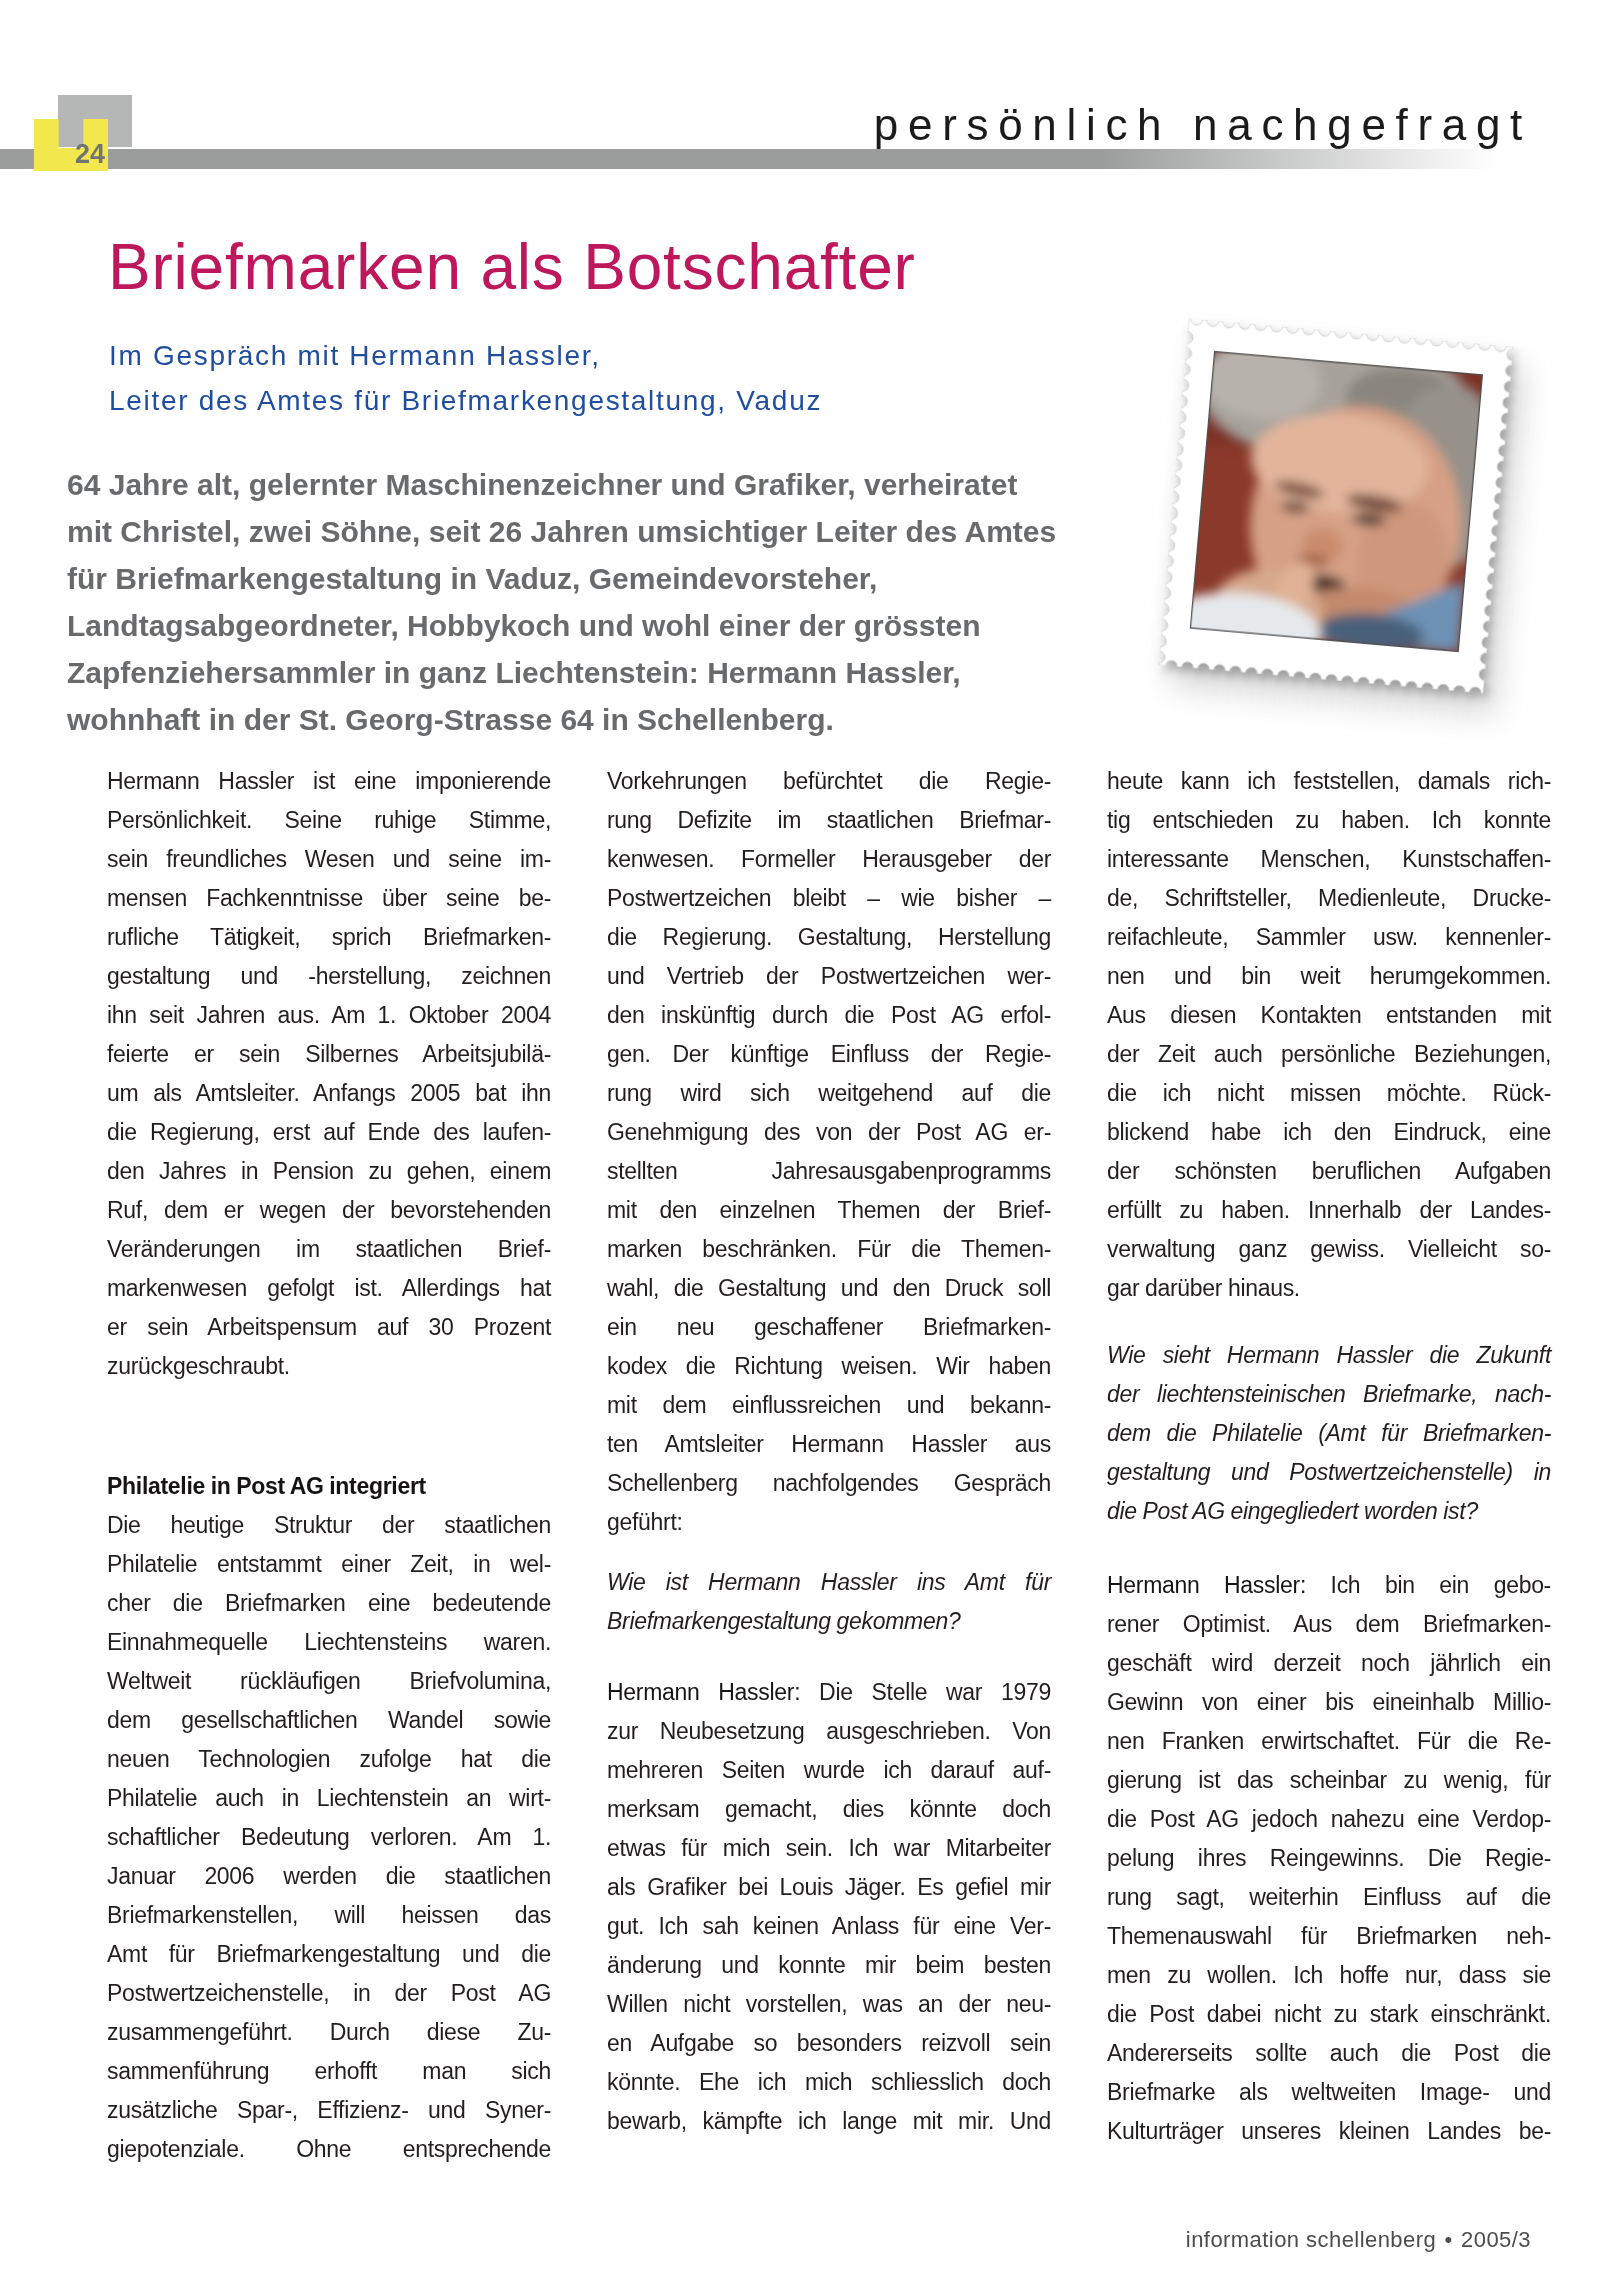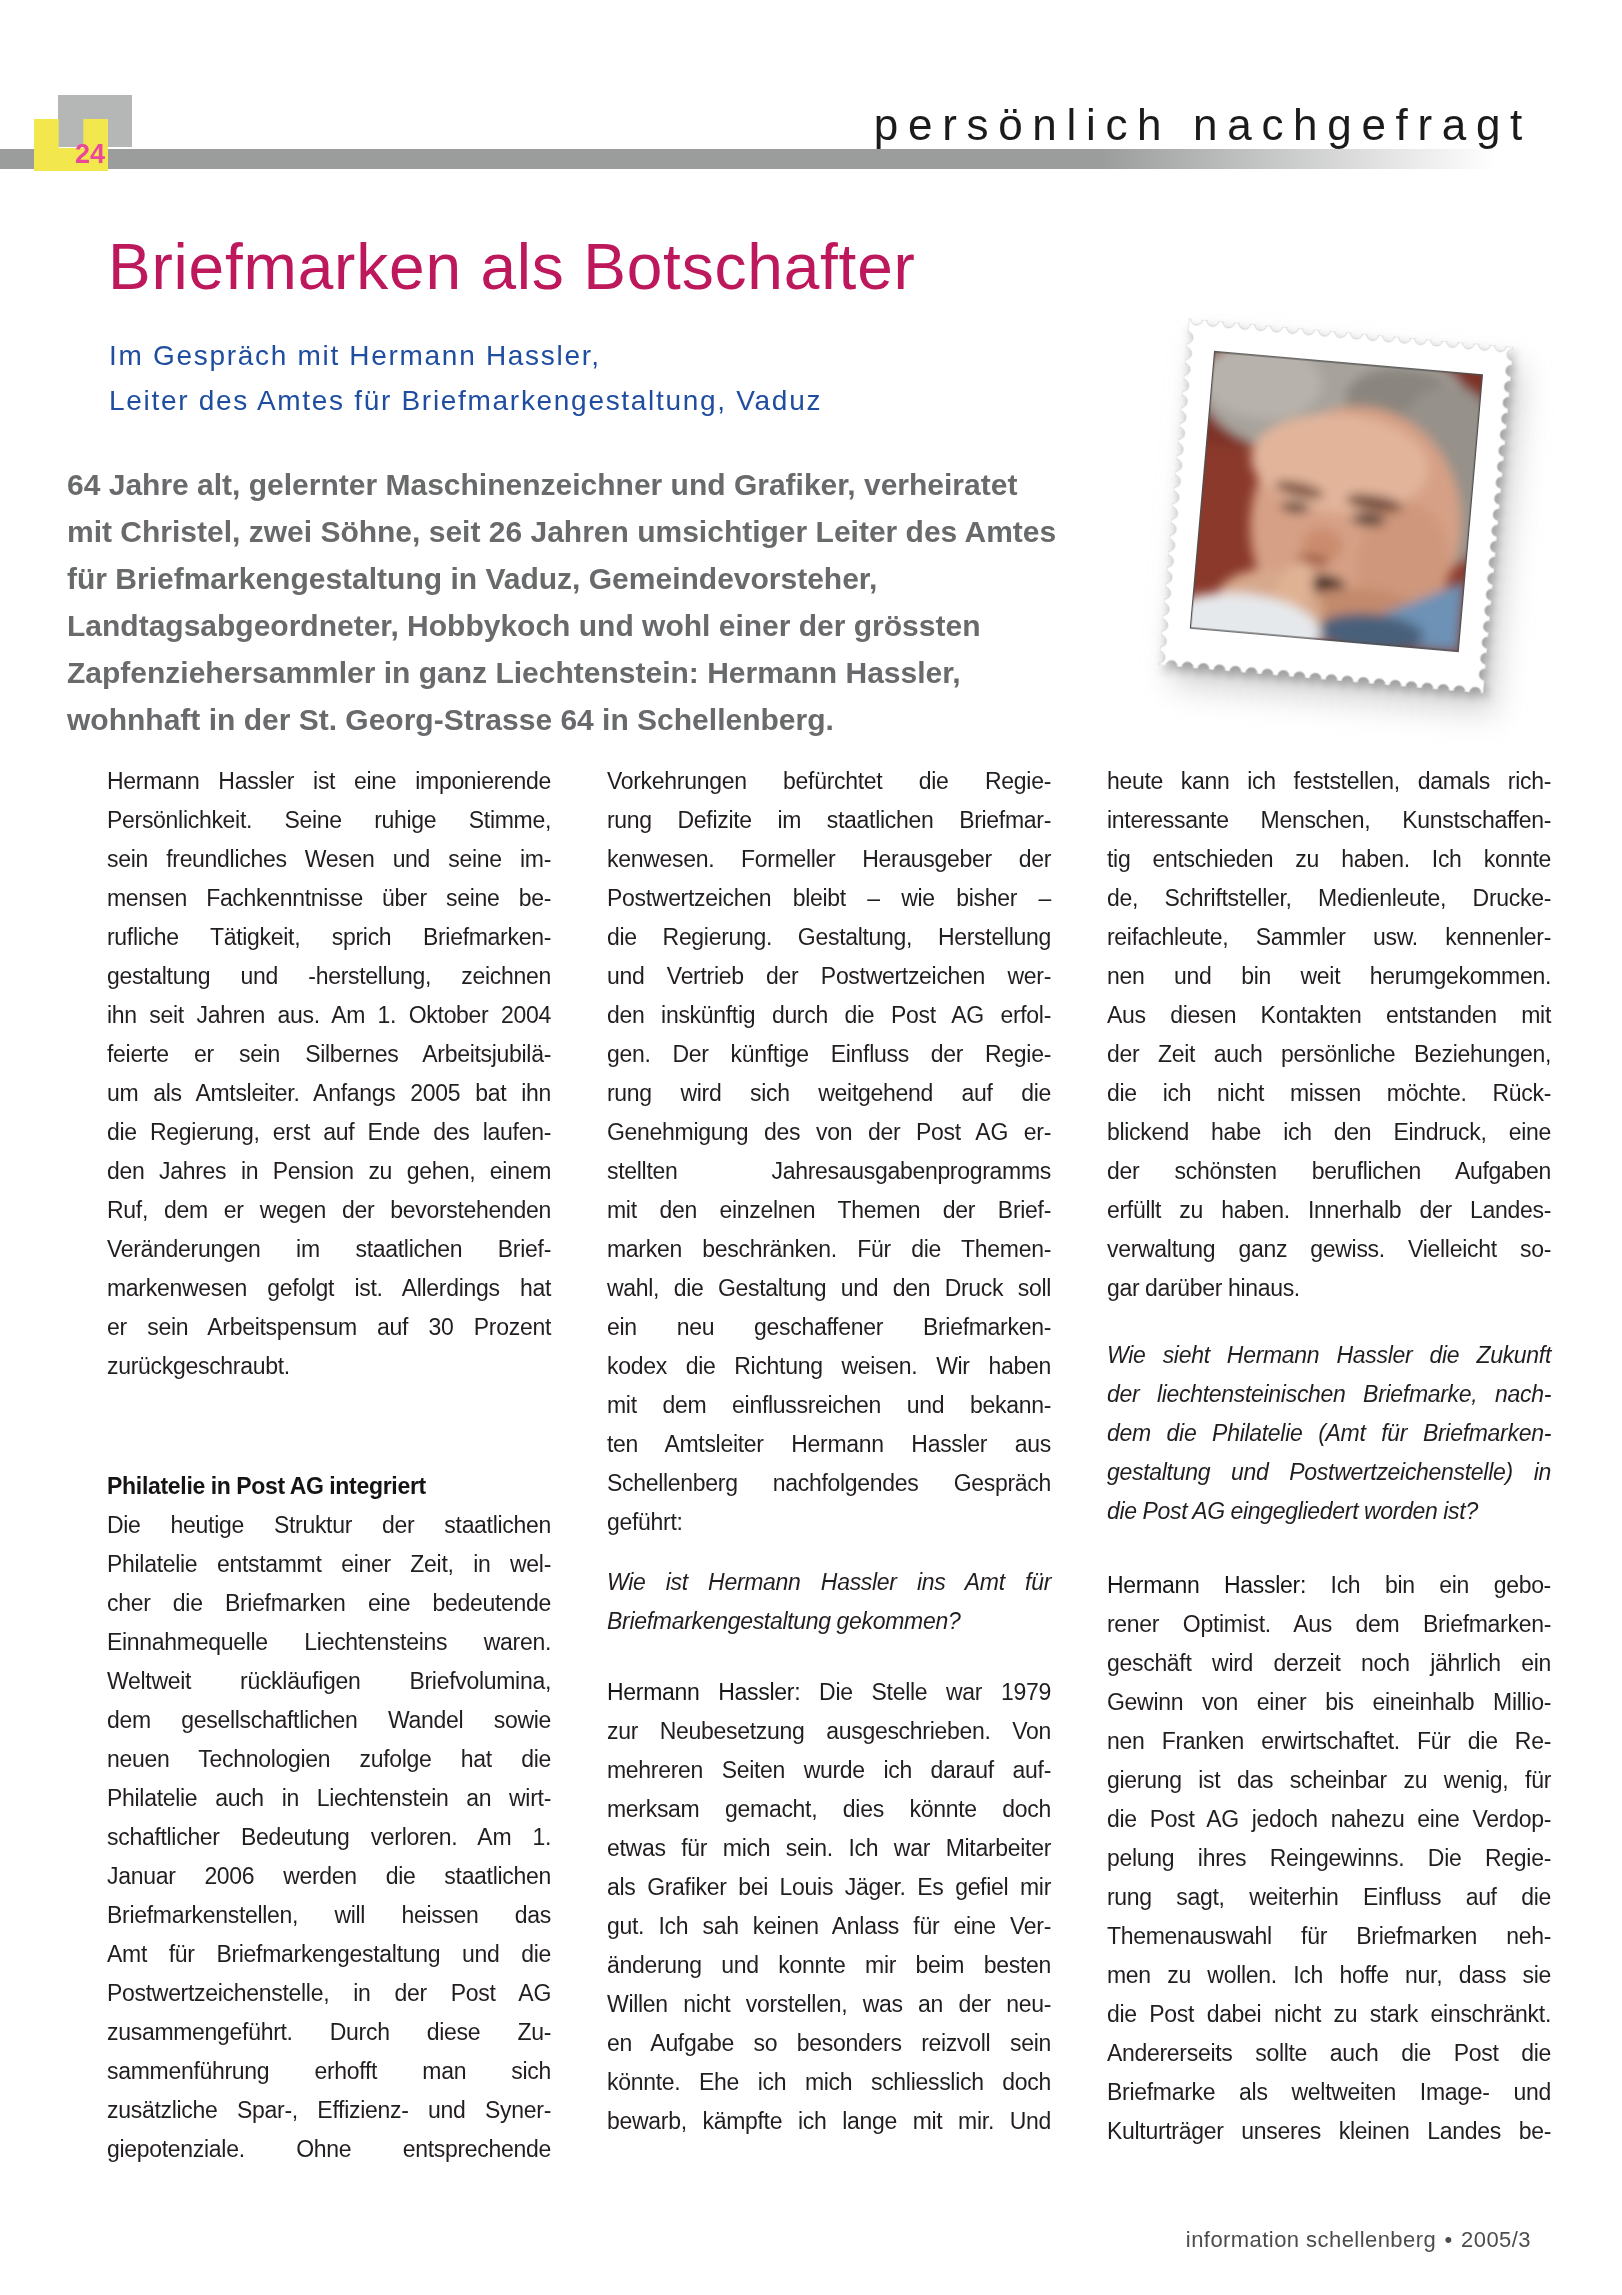--- a/index.html
+++ b/index.html
@@ -7,21 +7,21 @@
         font-family:"Liberation Sans",sans-serif;color:#221e1f;}
 
   
   .logo-gray{position:absolute;left:58px;top:95px;width:74px;height:52px;background:#b5b7b6;z-index:1;}
   .header-bar{position:absolute;left:0;top:149px;width:1529px;height:20px;z-index:0;
               background:linear-gradient(to right,#9b9d9c 0%,#9b9d9c 72%,rgba(255,255,255,0) 98%);}
   .logo-yellow{position:absolute;left:34px;top:119px;width:74px;height:52px;background:#f2e84d;z-index:2;
                clip-path:polygon(0 0,33.3% 0,33.3% 55.7%,66.7% 55.7%,66.7% 0,100% 0,100% 100%,0 100%);}
   .page-number{position:absolute;left:34px;top:119px;width:71px;height:49px;z-index:3;
                display:flex;align-items:flex-end;justify-content:flex-end;
-               font-weight:bold;font-size:27px;color:#ec4899;line-height:1;padding:0 1.7px 1.7px 0;}
+               font-weight:bold;font-size:27px;color:#737373;line-height:1;padding:0 1.7px 1.7px 0;}
   .section-label{position:absolute;top:100px;right:90px;font-size:44px;letter-spacing:0.22em;
                  color:#1b1b1b;white-space:nowrap;}
 
   
   .title{position:absolute;left:108px;top:230px;font-size:64px;color:#be185d;
          letter-spacing:0.8px;white-space:nowrap;text-align:right;}
   .subtitle{position:absolute;left:109px;top:333px;font-size:28px;line-height:45px;
             color:#1f4da0;letter-spacing:1.7px;}
   .subtitle .line{white-space:nowrap;}
 
@@ -203,22 +203,22 @@
           <div class="line">änderung und konnte mir beim besten</div>
           <div class="line">Willen nicht vorstellen, was an der neu-</div>
           <div class="line">en Aufgabe so besonders reizvoll sein</div>
           <div class="line">könnte. Ehe ich mich schliesslich doch</div>
           <div class="line">bewarb, kämpfte ich lange mit mir. Und</div>
         </div>
     </div>
     <div class="col">
       <div class="blk">
           <div class="line">heute kann ich feststellen, damals rich-</div>
+          <div class="line">tig entschieden zu haben. Ich konnte</div>
           <div class="line">interessante Menschen, Kunstschaffen-</div>
-          <div class="line">tig entschieden zu haben. Ich konnte</div>
           <div class="line">de, Schriftsteller, Medienleute, Drucke-</div>
           <div class="line">reifachleute, Sammler usw. kennenler-</div>
           <div class="line">nen und bin weit herumgekommen.</div>
           <div class="line">Aus diesen Kontakten entstanden mit</div>
           <div class="line">der Zeit auch persönliche Beziehungen,</div>
           <div class="line">die ich nicht missen möchte. Rück-</div>
           <div class="line">blickend habe ich den Eindruck, eine</div>
           <div class="line">der schönsten beruflichen Aufgaben</div>
           <div class="line">erfüllt zu haben. Innerhalb der Landes-</div>
           <div class="line">verwaltung ganz gewiss. Vielleicht so-</div>

